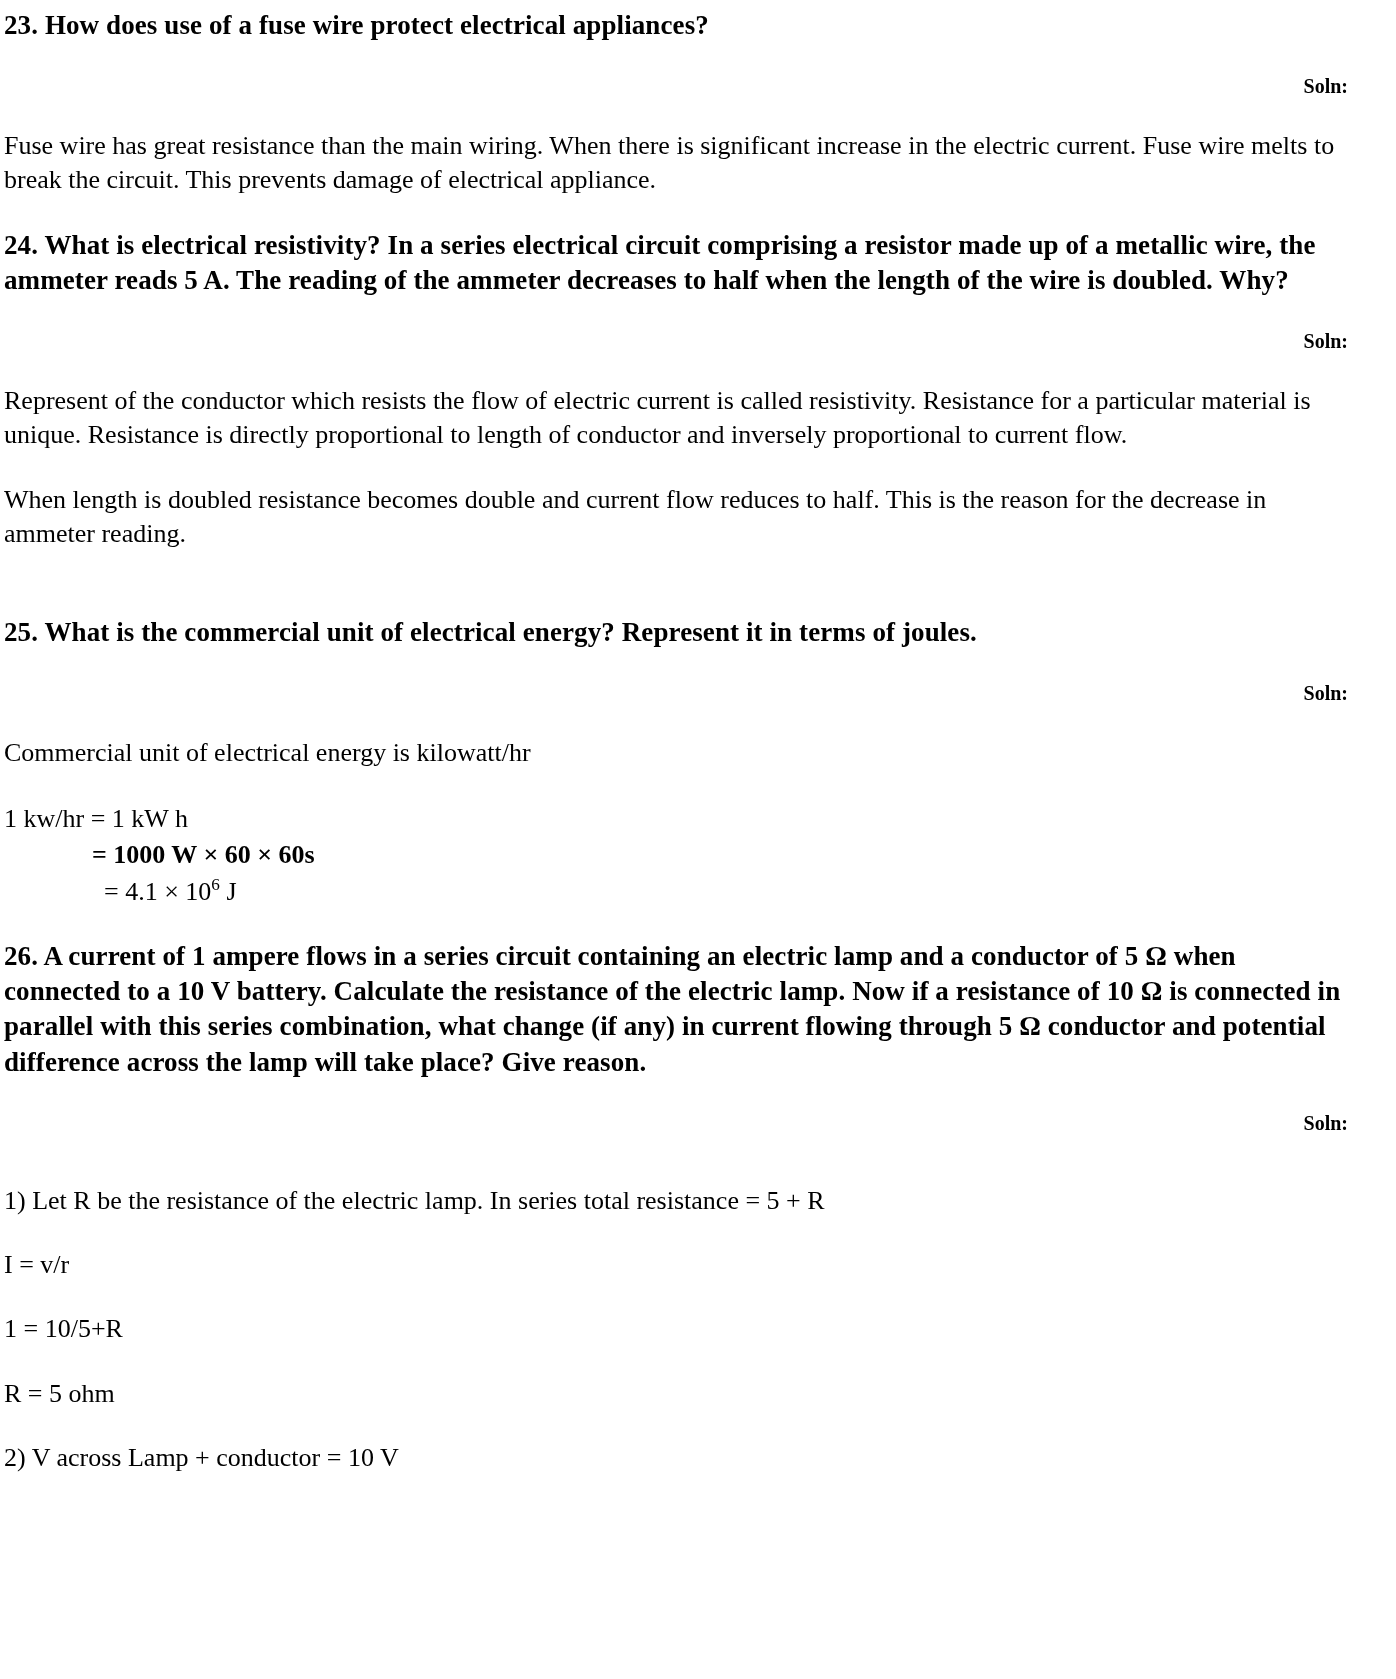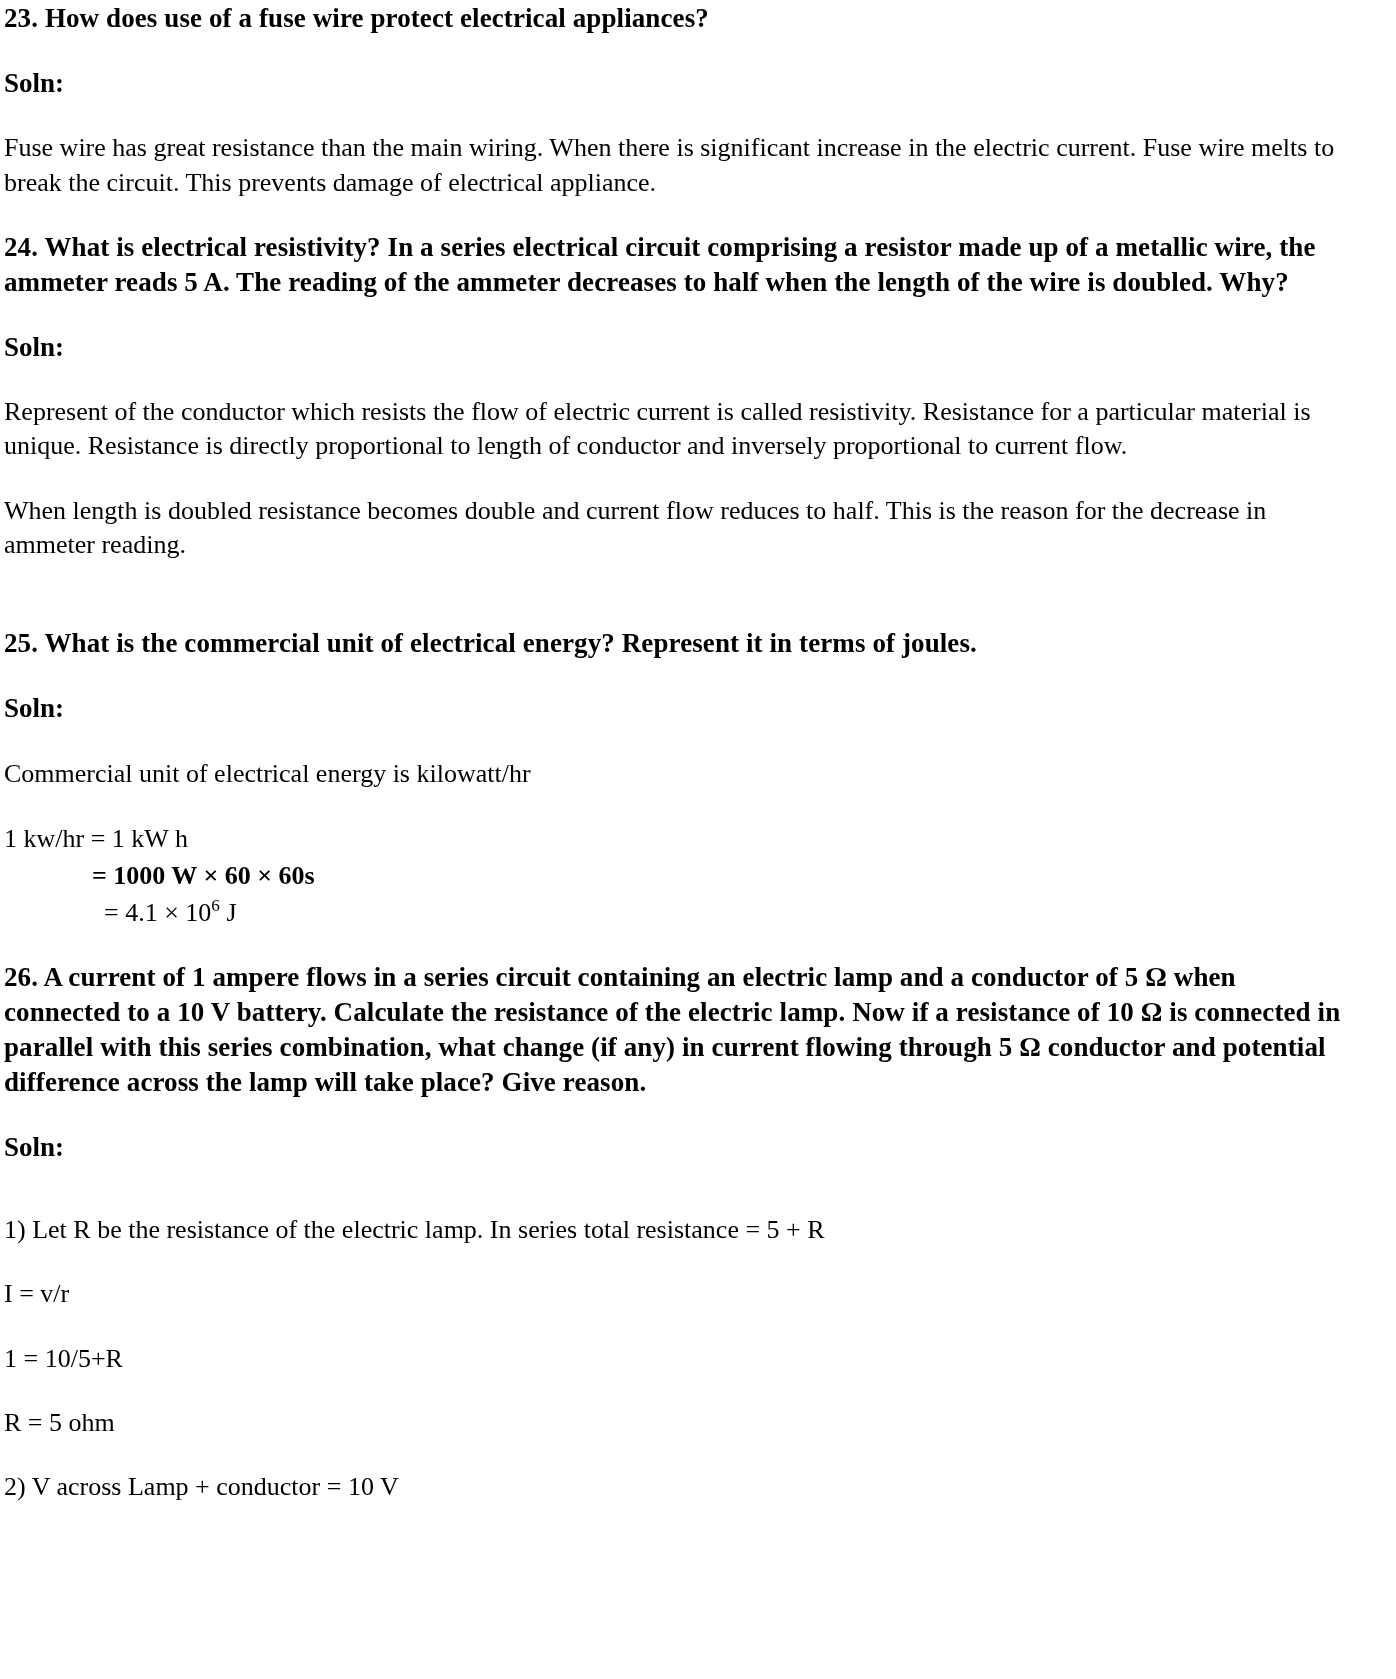--- a/index.html
+++ b/index.html
@@ -9,34 +9,35 @@
   }
   body {
     width: 1396px;
     min-height: 1679px;
     font-family: "Liberation Serif", "DejaVu Serif", serif;
     color: #000000;
   }
   .page {
     width: 1396px;
     box-sizing: border-box;
-    padding: 1px 48px 20px 4px;
+    padding: 8px 48px 20px 4px;
   }
   .q {
     font-weight: bold;
     font-size: 27px;
     line-height: 1.30;
     margin: 0 0 30px 0;
     letter-spacing: 0.1px;
   }
   .soln {
     font-weight: bold;
-    font-size: 27px;
+    font-size: 20px;
     line-height: 1.30;
     margin: 0 0 30px 0;
+    text-align: right;
   }
   .p {
     font-size: 26px;
     line-height: 1.32;
     margin: 0 0 30px 0;
   }
   .gap-lg {
     height: 34px;
   }
   .gap-md {

